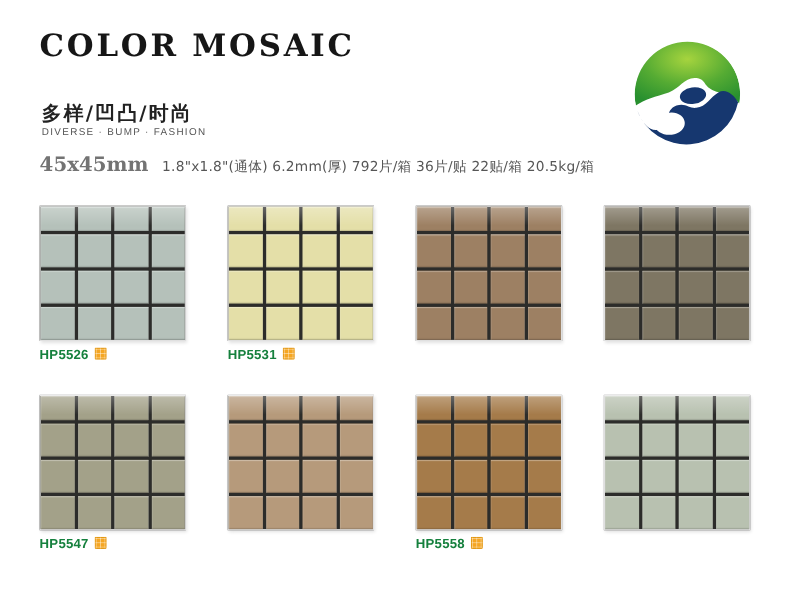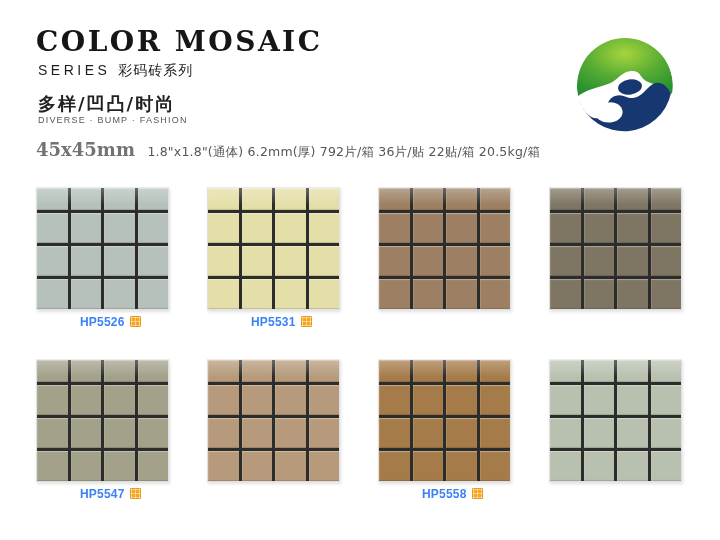--- a/index.html
+++ b/index.html
@@ -36,38 +36,34 @@
           display:grid;grid-template-columns:repeat(4,1fr);
           grid-template-rows:0.72fr 1fr 1fr 1fr;gap:3px;
           border:1px solid #e0e0e0;border-top-color:#ececec;
           box-shadow:1px 2px 3px rgba(0,0,0,0.12);position:relative;}
   .mosaic::after{content:"";position:absolute;inset:0;pointer-events:none;
           background:linear-gradient(180deg,rgba(255,255,255,0.28),rgba(255,255,255,0) 14%);}
   .cell{background:var(--tile);
         box-shadow:inset 0 1px 1px rgba(255,255,255,0.35),inset 0 -1px 1px rgba(0,0,0,0.14),
                    inset 1px 0 0 rgba(255,255,255,0.10);}
   .label-row{margin-top:5px;height:13px;display:flex;align-items:center;gap:5px;}
-  .code{font-size:12px;font-weight:bold;color:#3b82f6;letter-spacing:0.2px;line-height:1;margin-left:44px;}
+  .code{font-size:12px;font-weight:bold;color:#15803d;letter-spacing:0.2px;line-height:1;}
   .badge{width:11px;height:11px;border-radius:1px;flex:0 0 auto;
          background-color:var(--badge);
          background-image:linear-gradient(rgba(255,255,255,0.45) 1px,transparent 1px),
                           linear-gradient(90deg,rgba(255,255,255,0.45) 1px,transparent 1px);
          background-size:4px 4px;background-position:1px 1px;
          box-shadow:inset 0 0 0 1px rgba(214,138,0,0.55);}
 </style>
 </head>
 <body>
 
 <div class="page">
 
   <div class="title">COLOR MOSAIC</div>
-  <div class="series-line">
-    <span class="series-en">SERIES</span>
-    <span class="series-cn">彩码砖系列</span>
-  </div>
   <div class="tagline-cn">多样/凹凸/时尚</div>
   <div class="tagline-en">DIVERSE · BUMP · FASHION</div>
 
   <div class="spec-line">
     <span class="spec-size">45x45mm</span>
     <span class="spec-details">1.8"x1.8"(通体)  6.2mm(厚)  792片/箱  36片/贴  22贴/箱  20.5kg/箱</span>
   </div>
 
   <div class="logo">
     <svg viewBox="0 0 100 100" width="100" height="100">

